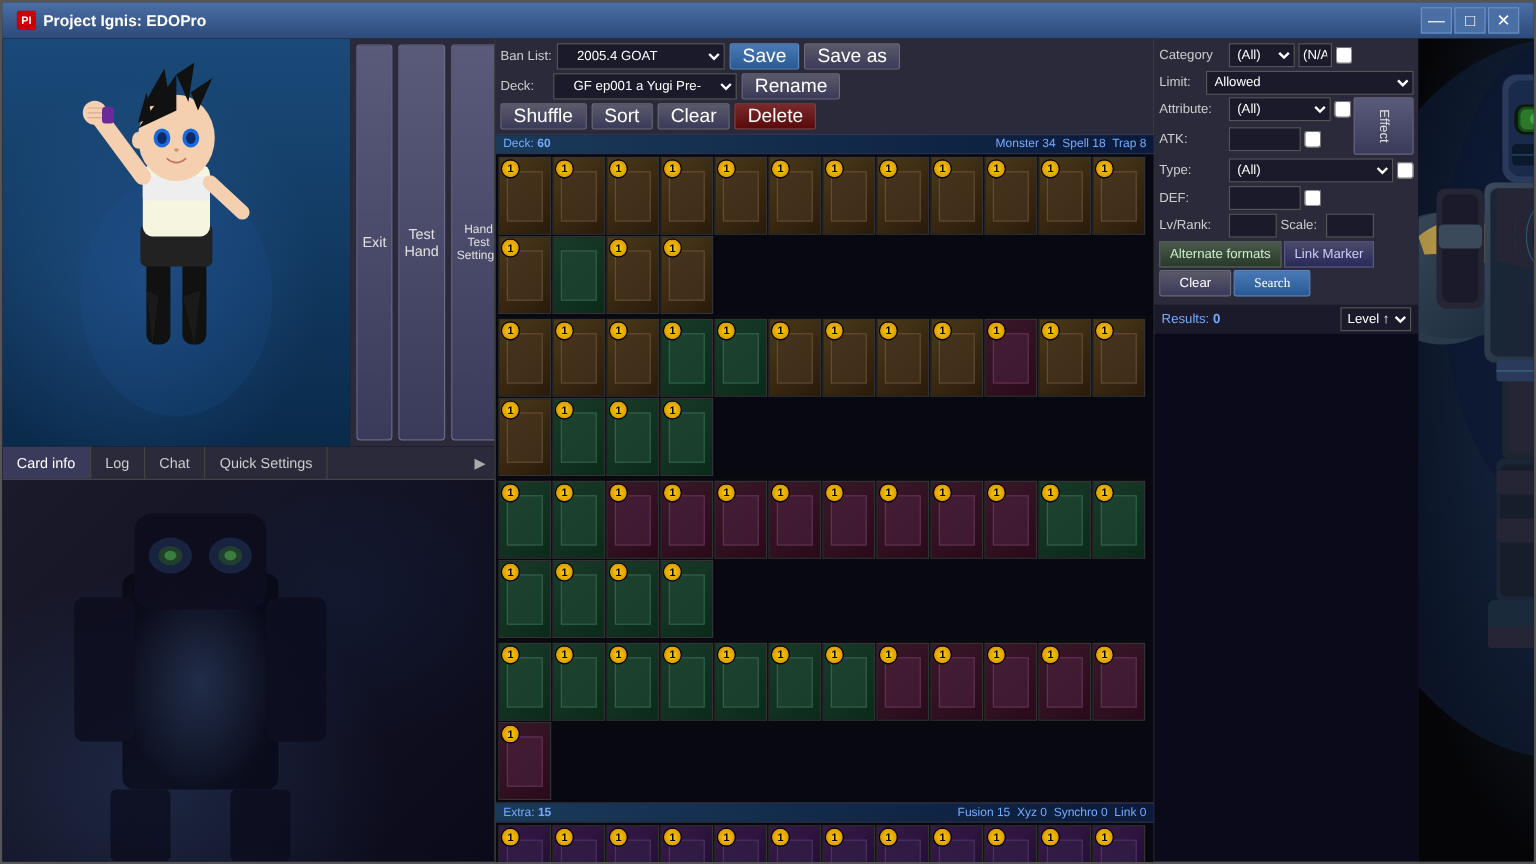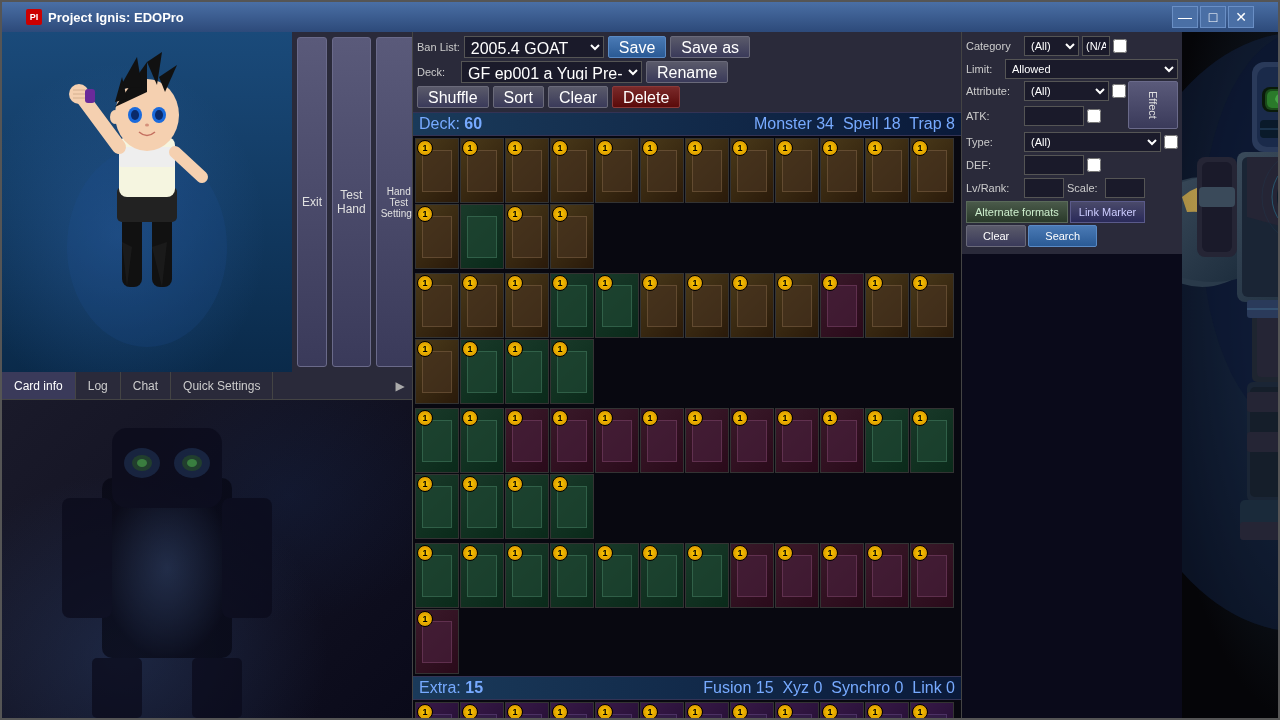--- a/index.html
+++ b/index.html
@@ -20,21 +20,21 @@
       border: 2px solid #555;
       background: #2b2b3b;
       display: flex;
       flex-direction: column;
     }
     .title-bar {
       background: linear-gradient(to bottom, #4a6fa5, #2d4a7a);
       height: 30px;
       display: flex;
       align-items: center;
-      padding: 0 24px;
+      padding: 0 12px;
       color: white;
       font-size: 13px;
       font-weight: bold;
       flex-shrink: 0;
     }
     .title-bar-icon {
       width: 16px; height: 16px;
       background: #c00;
       border-radius: 2px;
       margin-right: 6px;
@@ -213,22 +213,22 @@
 
     .ctrl-label {
       color: #ccc;
       font-size: 11px;
       min-width: 40px;
     }
     .ctrl-select {
       background: #1a1a2a;
       border: 1px solid #555;
       color: #fff;
-      padding: 2px 2px;
-      font-size: 16px;
+      padding: 2px 12px;
+      font-size: 11px;
       height: 22px;
     }
     .ctrl-btn {
       background: linear-gradient(to bottom, #4a7ab5, #2a5a95);
       border: 1px solid #5a8ac5;
       color: #fff;
       padding: 2px 10px;
       cursor: pointer;
       font-size: 16px;
       height: 22px;
@@ -240,21 +240,21 @@
     }
 
     
     .deck-section {
       flex-shrink: 0;
     }
     .section-header {
       background: linear-gradient(to right, #1a3a5a, #0a1a3a);
       color: #7af;
       padding: 2px 6px;
-      font-size: 16px;
+      font-size: 10px;
       border-top: 1px solid #335;
       border-bottom: 1px solid #335;
       display: flex;
       justify-content: space-between;
     }
     .card-thumb {
       width: 44px;
       height: 65px;
       background: linear-gradient(135deg, #2a2a4a, #1a1a3a);
       border: 1px solid #333;
@@ -412,20 +412,21 @@
 
     .search-btn-large {
       background: linear-gradient(to bottom, #4a7ab5, #2a5a95);
       border: 1px solid #5a8ac5;
       color: #fff;
       padding: 2px 16px;
       cursor: pointer;
       font-size: 11px;
       height: 22px;
       border-radius: 2px;
+      font-family: Liberation Serif, serif;
     }
     .clear-btn-large {
       background: linear-gradient(to bottom, #5a5a6a, #3a3a5a);
       border: 1px solid #6a6a7a;
       color: #fff;
       padding: 2px 16px;
       cursor: pointer;
       font-size: 11px;
       height: 22px;
       border-radius: 2px;
@@ -1155,20 +1156,28 @@
 
         <div class="filter-row" style="gap:2px;flex-wrap:wrap;">
           <button class="alt-formats-btn">Alternate formats</button>
           <button class="link-marker-btn">Link Marker</button>
           <button class="clear-btn-large">Clear</button>
           <button class="search-btn-large">Search</button>
         </div>
 
       </div>
 
+      <div class="results-header">
+        <span>
+          <span>Results:</span> <strong>0</strong>
+        </span>
+        <select class="sort-select">
+          <option>Level ↑</option>
+        </select>
+      </div>
 
       <div class="results-list"></div>
     </div>
 
     <div class="far-right">
       <div class="anime-bg">
 
         <svg width="240" height="690" viewBox="0 0 240 690" style="position:absolute;top:0;left:0;">
           <defs>
             <radialGradient id="bgGlow2" cx="50%" cy="40%" r="60%">

